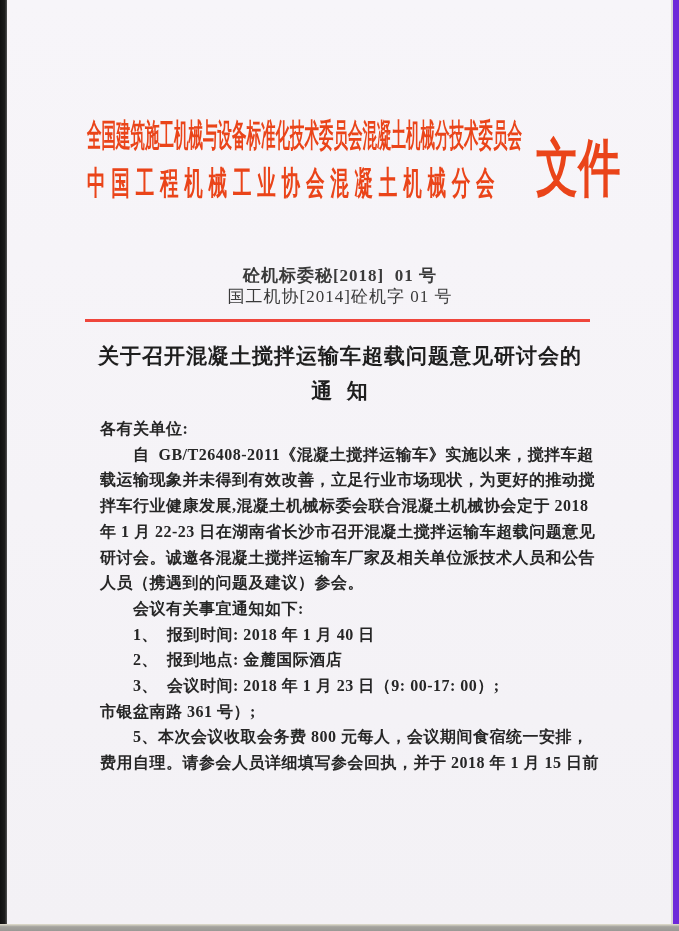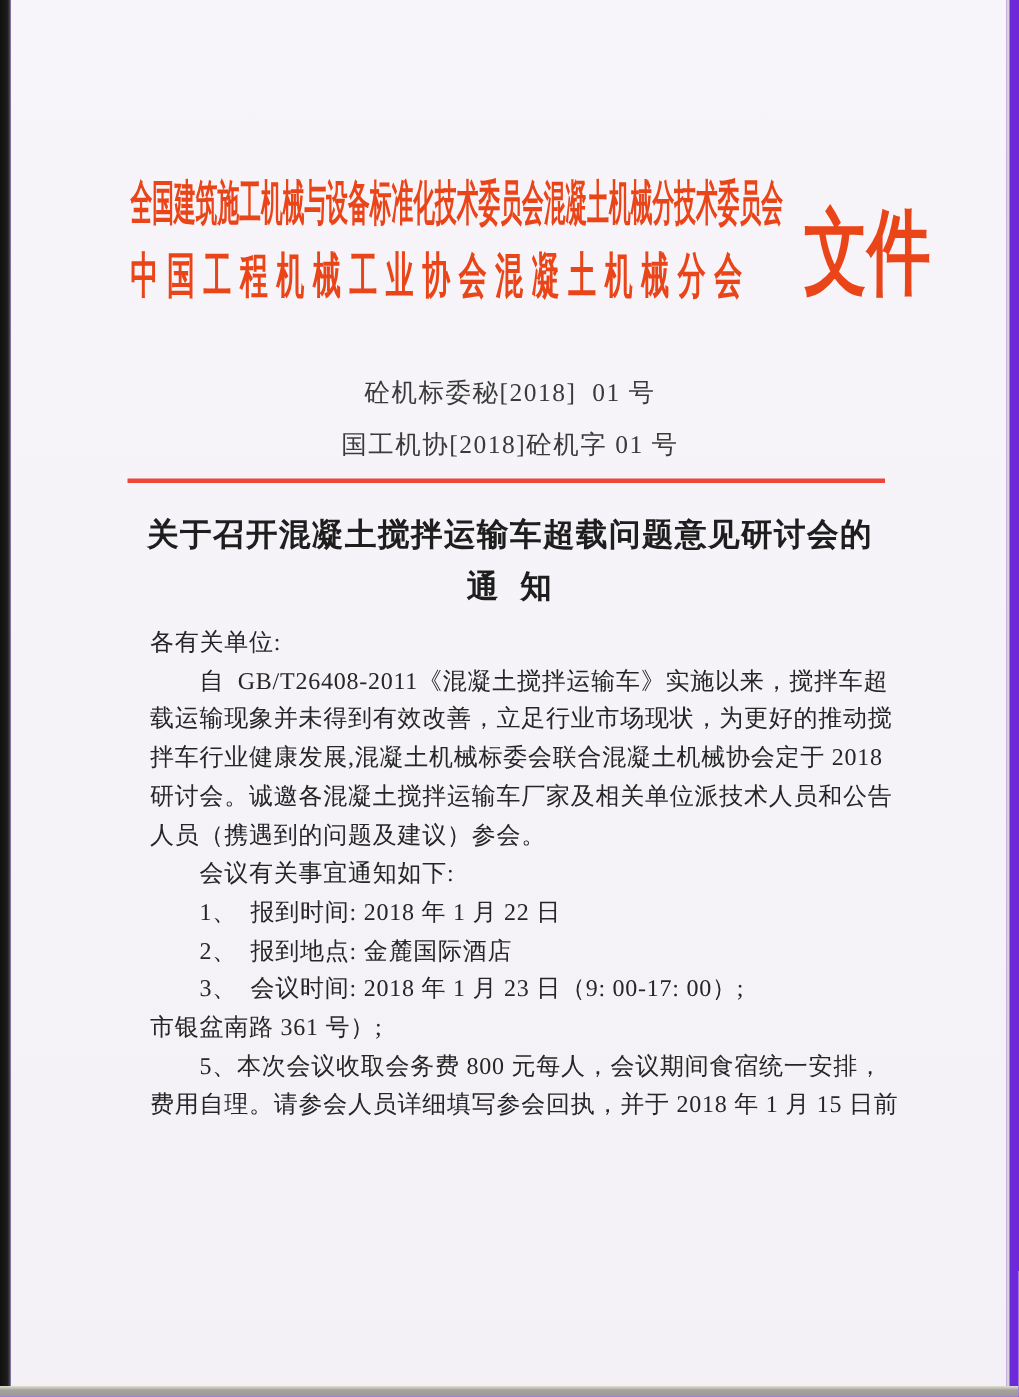--- a/index.html
+++ b/index.html
@@ -44,21 +44,21 @@
     font-family:"Liberation Sans", sans-serif;
     font-size:62px; font-weight:bold; white-space:nowrap;
     transform:scaleX(0.68); transform-origin:0 0;
   }
 
   
   .ref {
     position:absolute; left:0; width:666px; text-align:center;
     font-size:17px; color:#3a3a3a; letter-spacing:1px; white-space:pre;
   }
-  .ref1 { top:250px; }
+  .ref1 { top:264px;font-weight:bold; }
   .ref2 { top:285px; }
 
   
   .divider {
     position:absolute; left:78px; top:319px; width:505px; height:3px;
     border:none;
   }
 
   
   .title {
@@ -68,54 +68,56 @@
     letter-spacing:1px; white-space:pre;
   }
   .title1 { top:342px; }
   .title2 { top:377px; }
 
   
   .body-block {
     position:absolute; left:93px; top:416px; width:500px;
     font-size:16px; line-height:25.7px; color:#262626;
     letter-spacing:0.5px;
+    font-weight:bold;
   }
   .bline { white-space:pre; }
   .ind { padding-left:33px; }
 </style>
 </head>
 <body>
 
 <div class="scan">
 
   <div class="page">
 
     <div>
       <div class="org1" style="color: rgb(234, 68, 25);">全国建筑施工机械与设备标准化技术委员会混凝土机械分技术委员会</div>
       <div class="org2" style="color: rgb(234, 68, 25);">中国工程机械工业协会混凝土机械分会</div>
       <div class="docword" style="color: rgb(234, 68, 25);">文件</div>
     </div>
 
     <div class="ref ref1">砼机标委秘[2018]  01 号</div>
-    <div class="ref ref2">国工机协[2018]砼机字 01 号</div>
+    <div class="ref ref2">国工机协[2014]砼机字 01 号</div>
 
     <div class="divider" style="background: rgb(239, 70, 60);"></div>
 
     <div class="title title2">通  知</div>
     <div class="title title1">关于召开混凝土搅拌运输车超载问题意见研讨会的</div>
 
     <div class="body-block">
       <div class="bline">各有关单位:</div>
       <div class="bline ind">自  GB/T26408-2011《混凝土搅拌运输车》实施以来，搅拌车超</div>
       <div class="bline">载运输现象并未得到有效改善，立足行业市场现状，为更好的推动搅</div>
       <div class="bline">拌车行业健康发展,混凝土机械标委会联合混凝土机械协会定于 2018</div>
+      <div class="bline">年 1 月 22-23 日在湖南省长沙市召开混凝土搅拌运输车超载问题意见</div>
       <div class="bline">研讨会。诚邀各混凝土搅拌运输车厂家及相关单位派技术人员和公告</div>
       <div class="bline">人员（携遇到的问题及建议）参会。</div>
       <div class="bline ind">会议有关事宜通知如下:</div>
-      <div class="bline ind">1、  报到时间: 2018 年 1 月 22 日</div>
+      <div class="bline ind">1、  报到时间: 2018 年 1 月 40 日</div>
       <div class="bline ind">2、  报到地点: 金麓国际酒店</div>
       <div class="bline ind">3、  会议时间: 2018 年 1 月 23 日（9: 00-17: 00）;</div>
       <div class="bline">市银盆南路 361 号）;</div>
       <div class="bline ind">5、本次会议收取会务费 800 元每人，会议期间食宿统一安排，</div>
       <div class="bline">费用自理。请参会人员详细填写参会回执，并于 2018 年 1 月 15 日前</div>
     </div>
 
   </div>
 
   <div class="edge-left"></div>

